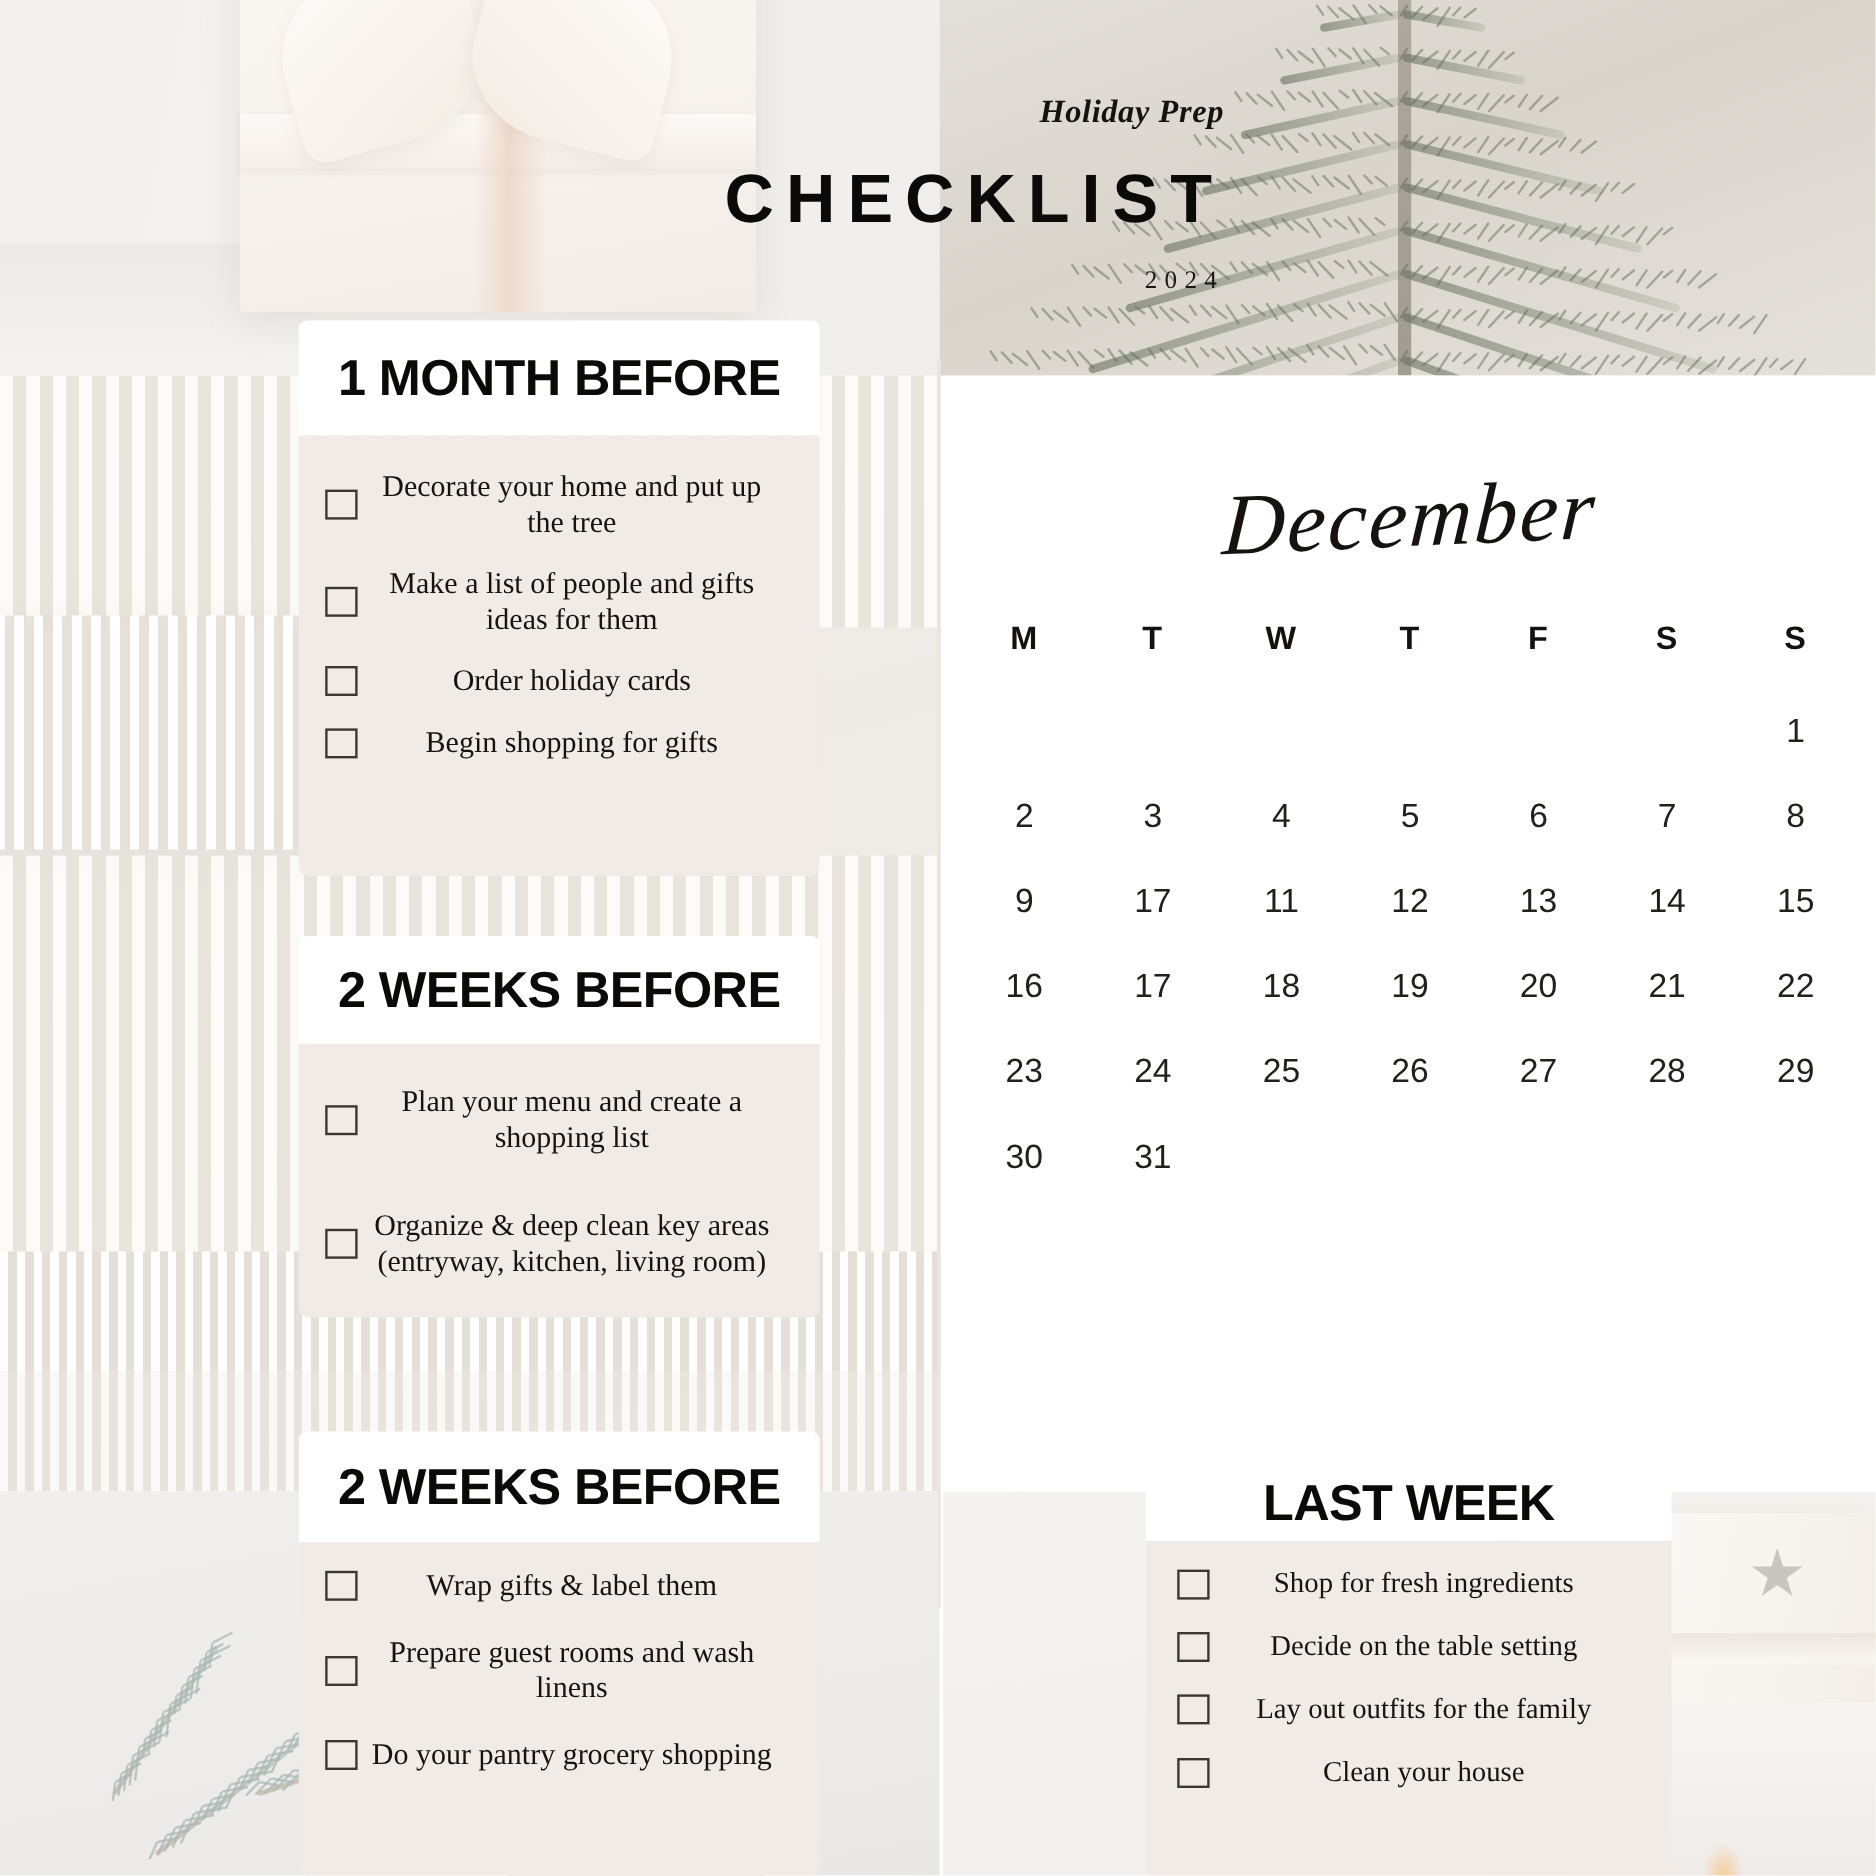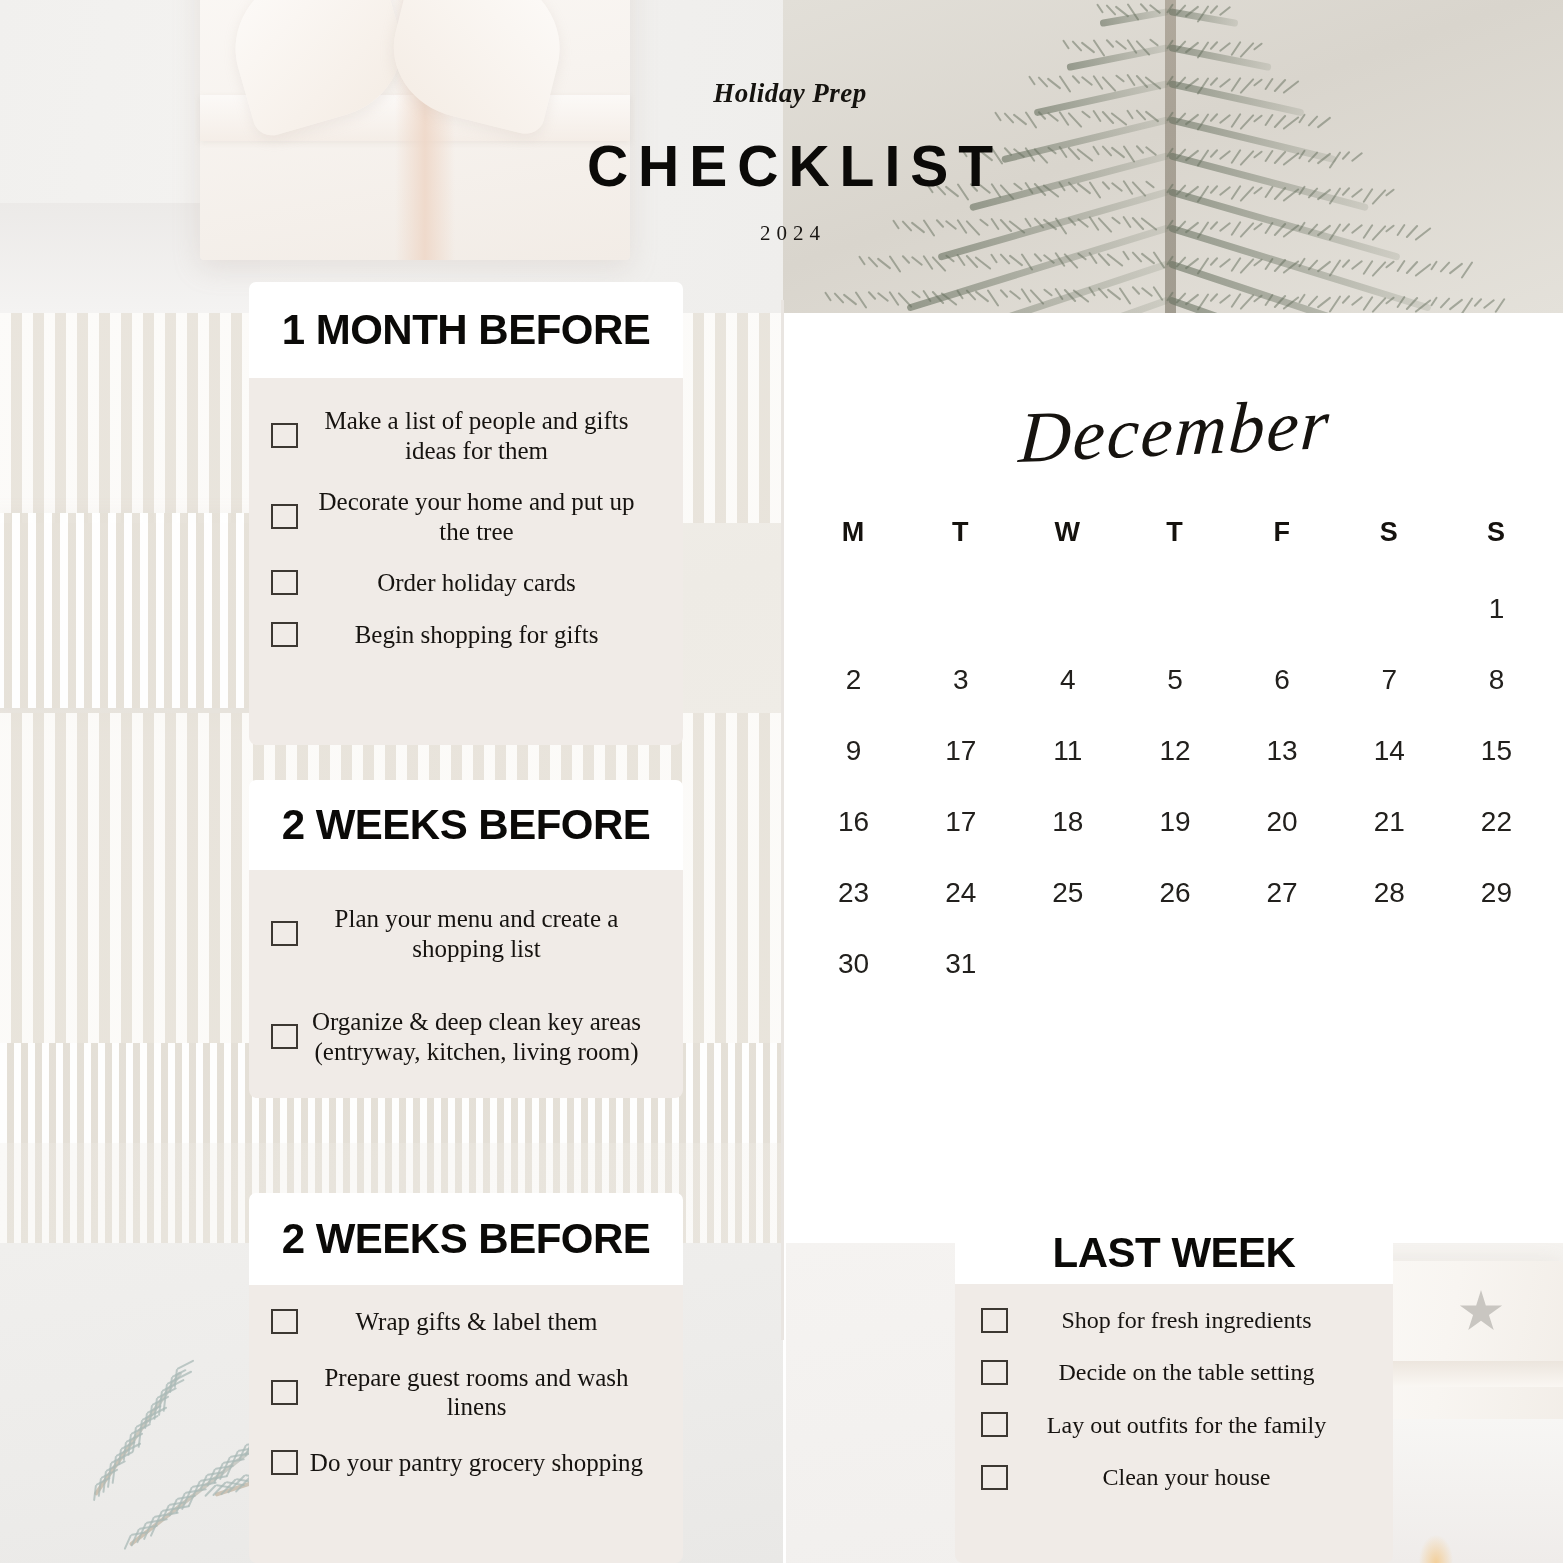--- a/index.html
+++ b/index.html
@@ -152,21 +152,21 @@
   #panel-lastweek-bg { position:absolute; left:786px; top:1243px; width:457px; height:320px;
     background: linear-gradient(170deg,#f5f3f1,#f1efed); }
 
   
   #col-divider {
     position:absolute; left:781px; top:300px; width:3px; height:1040px;
     background:#e9e5e1;
   }
 
   
-  #header { position:absolute; left:560px; top:78px; width:460px; text-align:center; z-index:6; }
+  #header { position:absolute; left:560px; top:78px; width:460px; text-align:right; z-index:6; }
   #eyebrow {
     font-family:"Liberation Serif", serif;
     font-style: italic; font-weight:700;
     font-size:27px; letter-spacing:.5px; color:#15130f;
   }
   #main-title {
     font-family:Liberation Sans, sans-serif;
     font-weight:700; font-size:57px; letter-spacing:10px;
     color:#0b0a08; margin-top:24px; padding-left:10px;
   }
@@ -199,21 +199,21 @@
     background:transparent;
   }
   .task-label {
     flex:1 1 auto; text-align:center;
     font-family:"Liberation Serif", serif;
     font-size:25px; line-height:1.18; color:#161310;
     padding-right:16px;
   }
 
   
-  #card-month { left:249px; top:282px; width:434px; }
+  #card-month { left:249px; top:267px; width:434px; }
   #card-month .card-head { height:96px; font-size:42px; letter-spacing:-0.5px; }
   #card-month .card-body { height:367px; padding-top:28px; }
   #card-month .task-row { margin-bottom:22px; }
 
   
   #card-3w { left:249px; top:780px; width:434px; }
   #card-3w .card-head { height:90px; font-size:42px; letter-spacing:-0.5px; }
   #card-3w .card-body { height:228px; padding-top:34px; }
   #card-3w .task-row { margin-bottom:44px; }
 
@@ -759,25 +759,25 @@
     <div id="eyebrow">Holiday Prep</div>
     <div id="main-title">CHECKLIST</div>
     <div id="year">2024</div>
   </div>
 
   <div class="card" id="card-month">
     <div class="card-head">1 MONTH BEFORE</div>
     <div class="card-body">
         <div class="task-row">
           <div class="checkbox"></div>
+          <div class="task-label">Decorate your home and put up the tree</div>
+        </div>
+        <div class="task-row">
+          <div class="checkbox"></div>
           <div class="task-label">Make a list of people and gifts ideas for them</div>
-        </div>
-        <div class="task-row">
-          <div class="checkbox"></div>
-          <div class="task-label">Decorate your home and put up the tree</div>
         </div>
         <div class="task-row">
           <div class="checkbox"></div>
           <div class="task-label">Order holiday cards</div>
         </div>
         <div class="task-row">
           <div class="checkbox"></div>
           <div class="task-label">Begin shopping for gifts</div>
         </div>
       </div>

